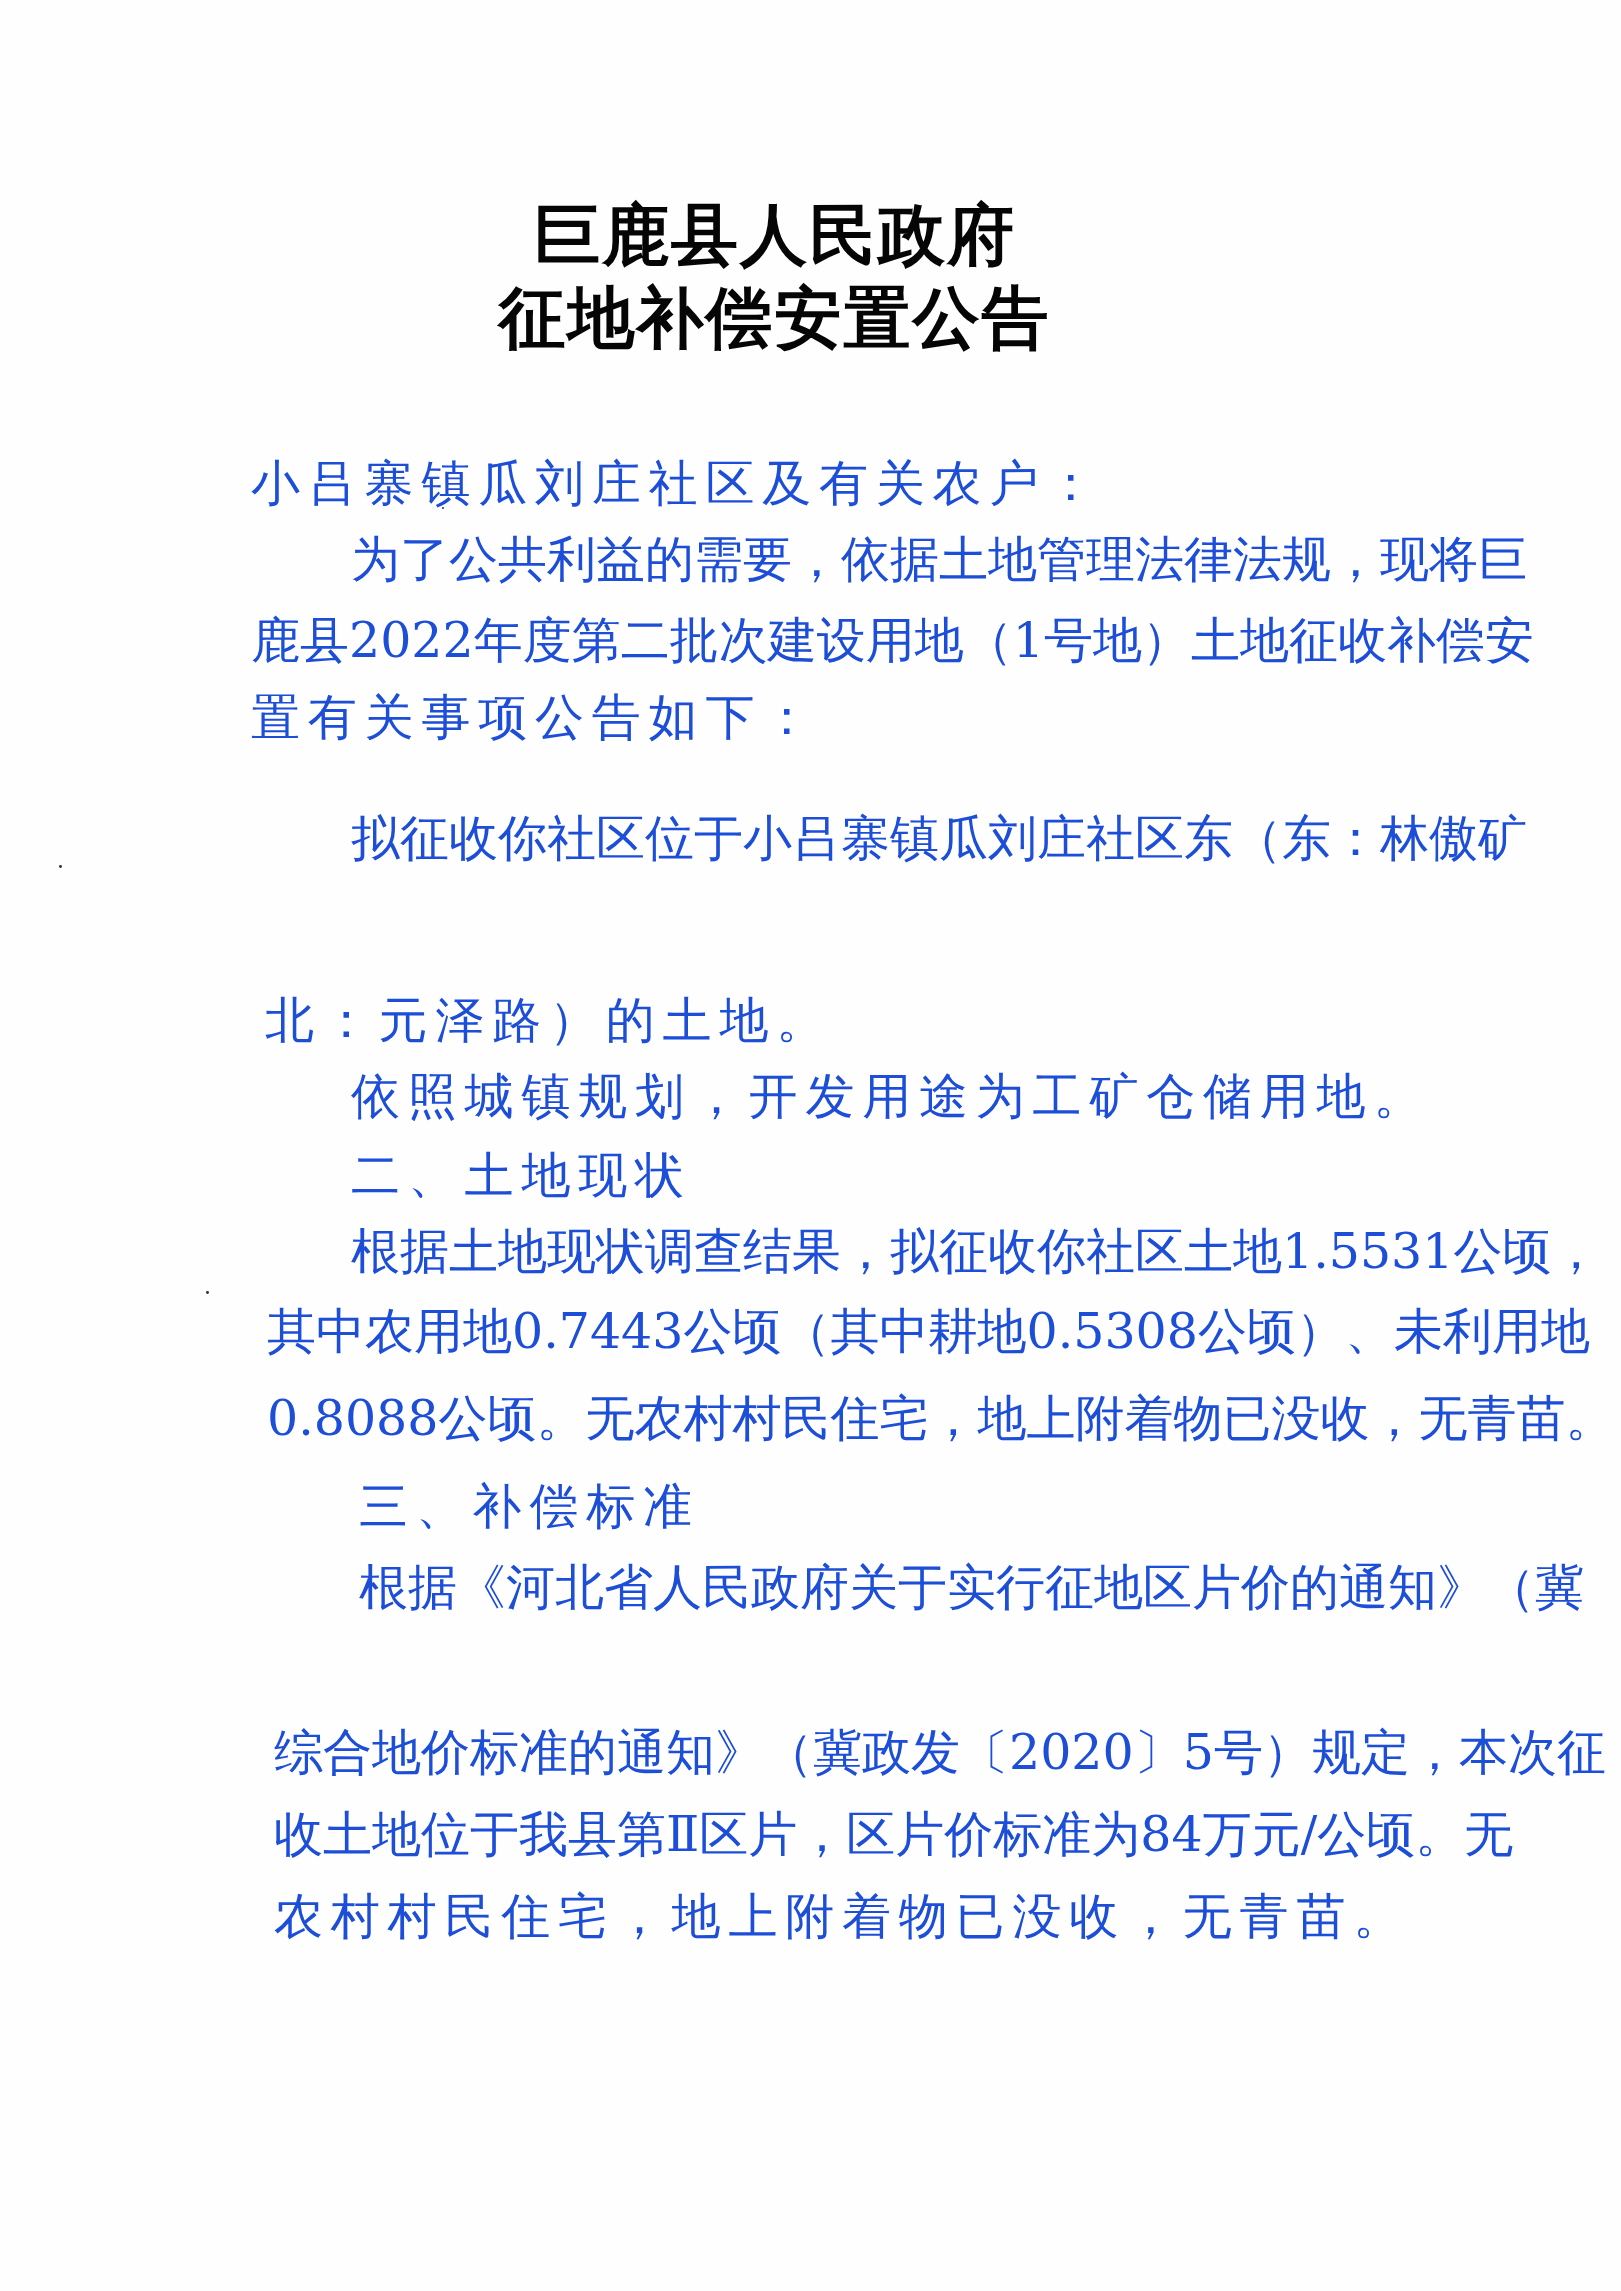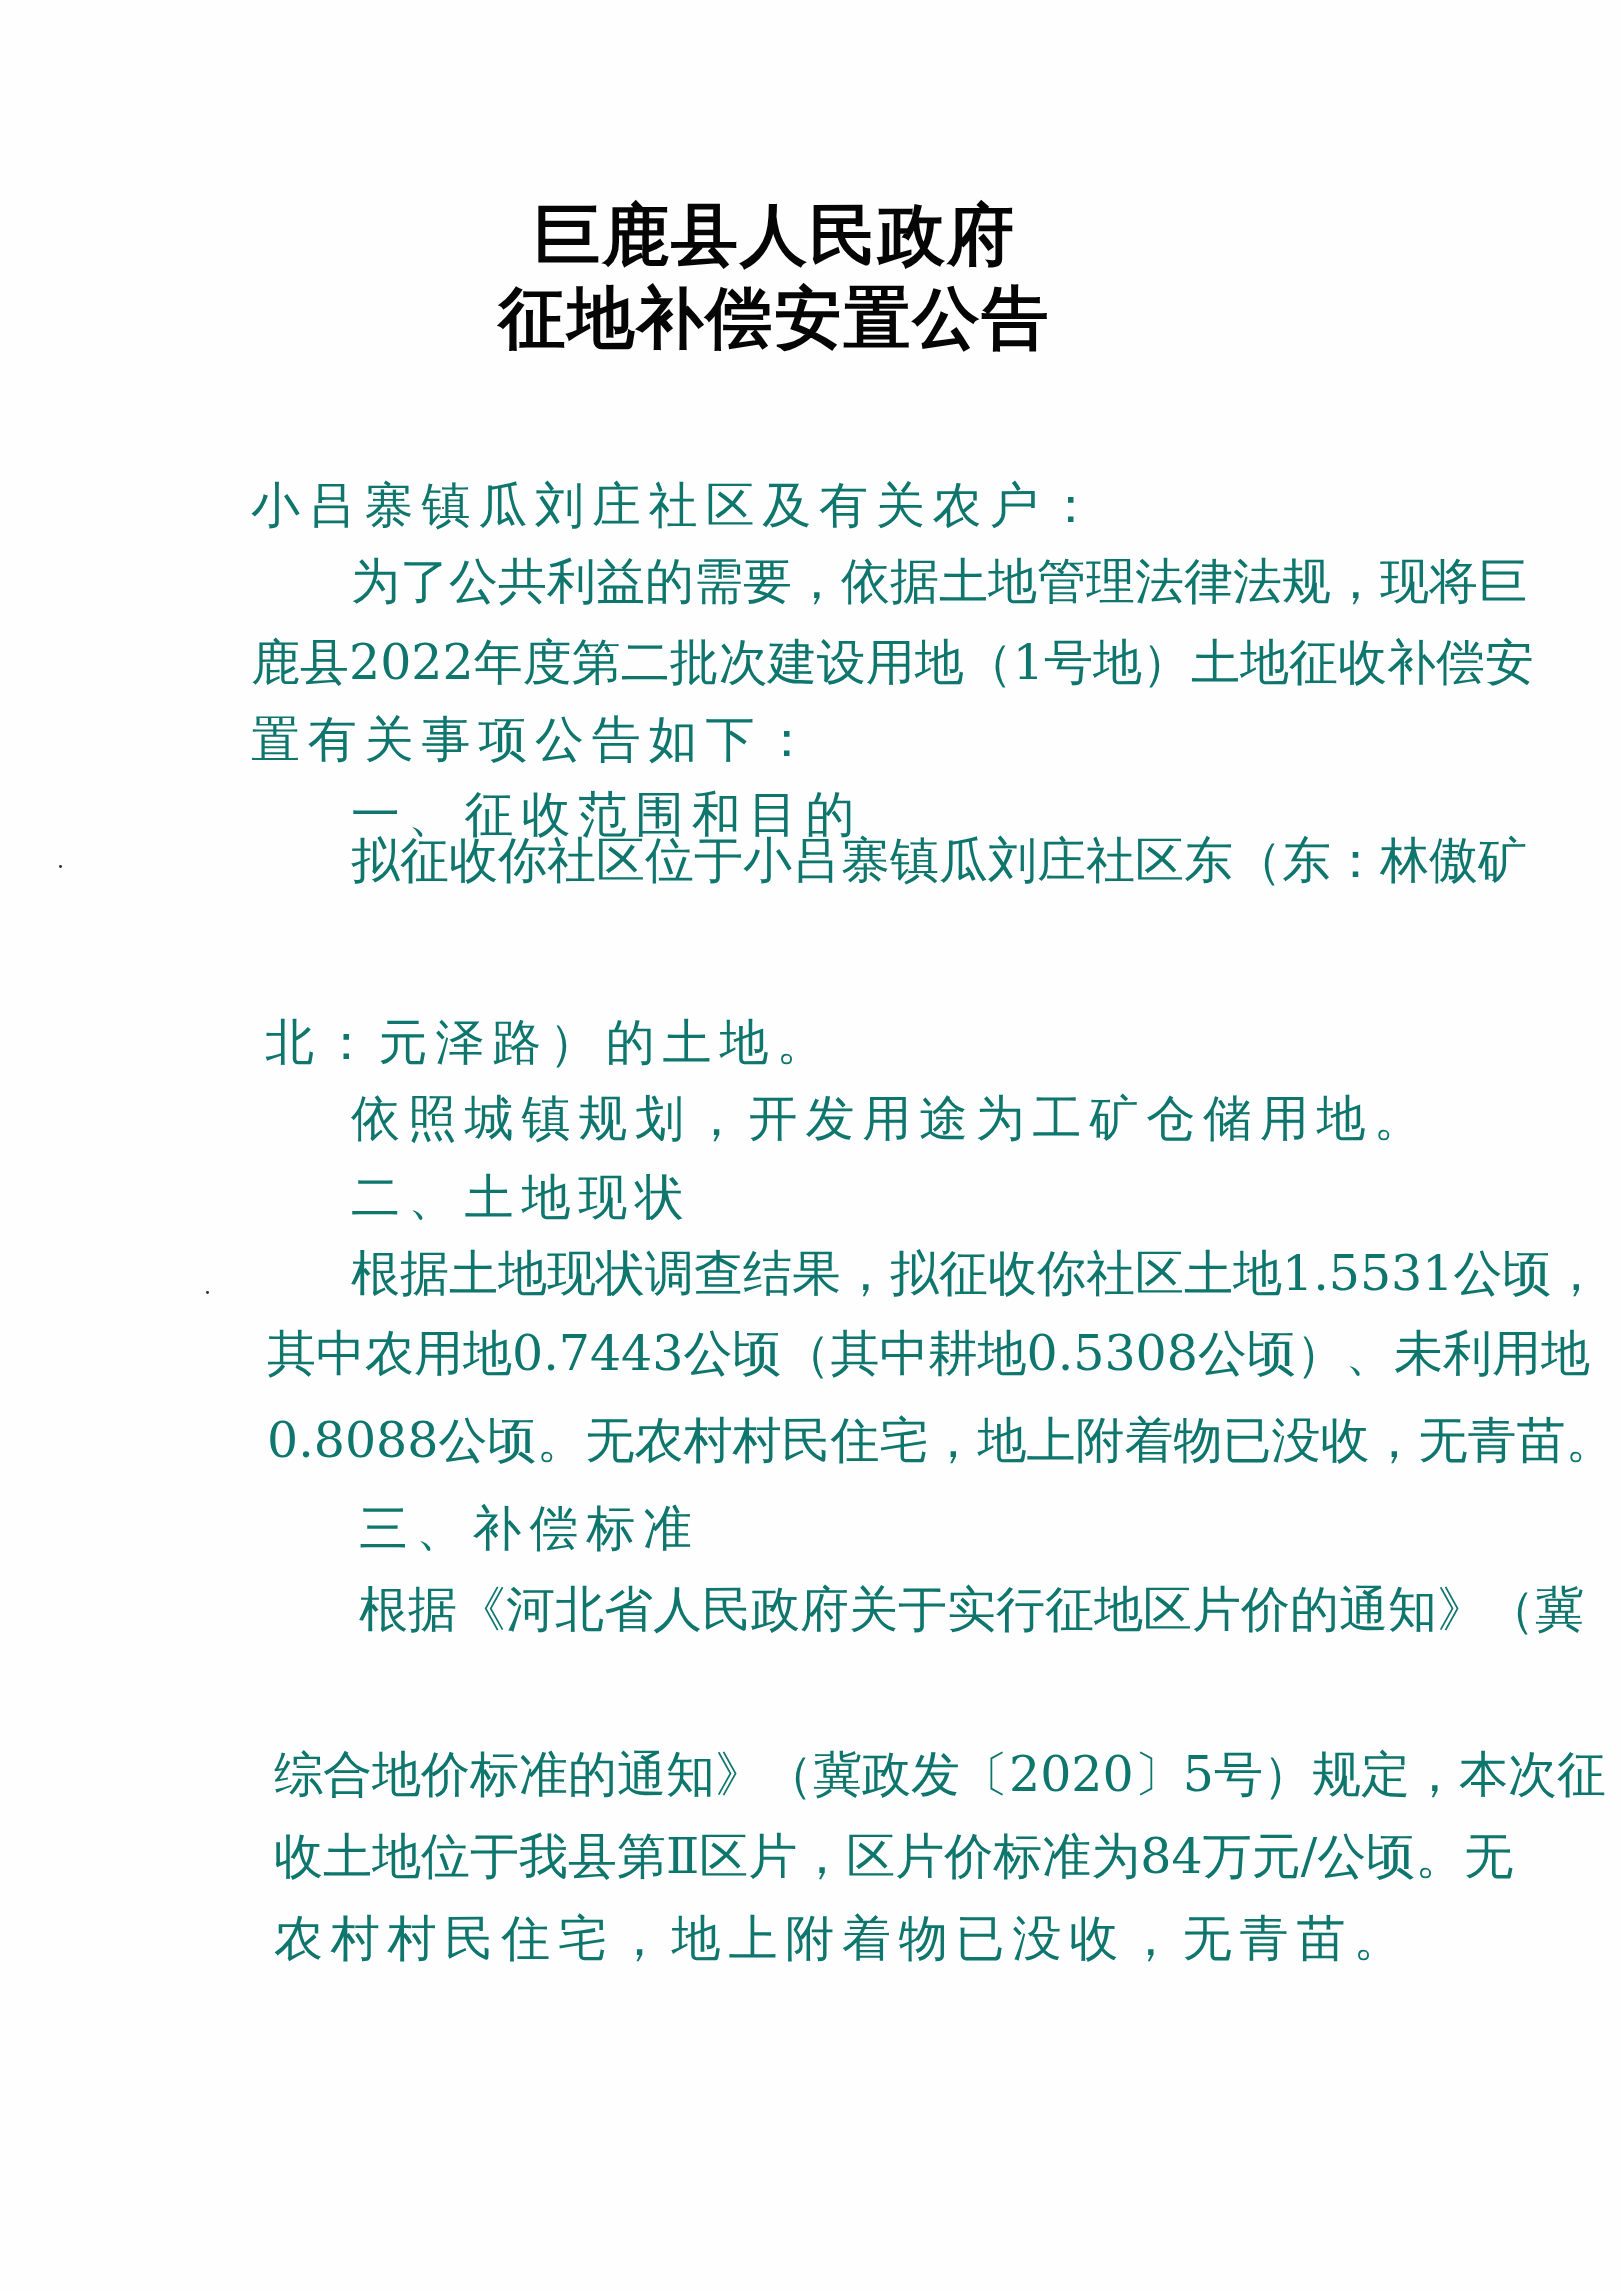--- a/index.html
+++ b/index.html
@@ -38,22 +38,21 @@
     .title.l2 { top: 279px; }
 
     .line {
       position: absolute;
       left: 251px;
       width: 1157px;
       font-size: 49px;
       line-height: 65px;
       white-space: nowrap;
       letter-spacing: 7.8px;
-      color: #0f766e;
-      margin-top: 22px;
+      color: #1d4ed8;
     }
     .line.indent { left: 351px; }
     .line.heading { left: 351px; }
     .line.justify {
       text-align: justify;
       text-align-last: justify;
       letter-spacing: 0;
     }
     .speck {
       position: absolute;
@@ -69,21 +68,20 @@
 
   <div class="title l1">巨鹿县人民政府</div>
   <div class="title l2">征地补偿安置公告</div>
 
   <div class="line" style="top:451px;">小吕寨镇瓜刘庄社区及有关农户：</div>
 
   <div class="line indent justify" style="top:527px; width:1057px;">为了公共利益的需要，依据土地管理法律法规，现将巨</div>
   <div class="line justify" style="top:608px;">鹿县2022年度第二批次建设用地（1号地）土地征收补偿安</div>
   <div class="line" style="top:685px;">置有关事项公告如下：</div>
 
-  <div class="line heading" style="top:760px;">一、征收范围和目的</div>
   <div class="line indent justify" style="top:806px; width:1057px;">拟征收你社区位于小吕寨镇瓜刘庄社区东（东：林傲矿</div>
   <div class="line" style="top:988px; left:265px;">北：元泽路）的土地。</div>
   <div class="line indent" style="top:1064px;">依照城镇规划，开发用途为工矿仓储用地。</div>
 
   <div class="line heading" style="top:1143px;">二、土地现状</div>
   <div class="line indent justify" style="top:1219px; width:1066px;">根据土地现状调查结果，拟征收你社区土地1.5531公顷，</div>
   <div class="line justify" style="top:1299px; left:267px; width:1133px;">其中农用地0.7443公顷（其中耕地0.5308公顷）、未利用地</div>
   <div class="line justify" style="top:1386px; left:267px; width:1133px;">0.8088公顷。无农村村民住宅，地上附着物已没收，无青苗。</div>
 
   <div class="line heading" style="top:1474px; left:359px;">三、补偿标准</div>

